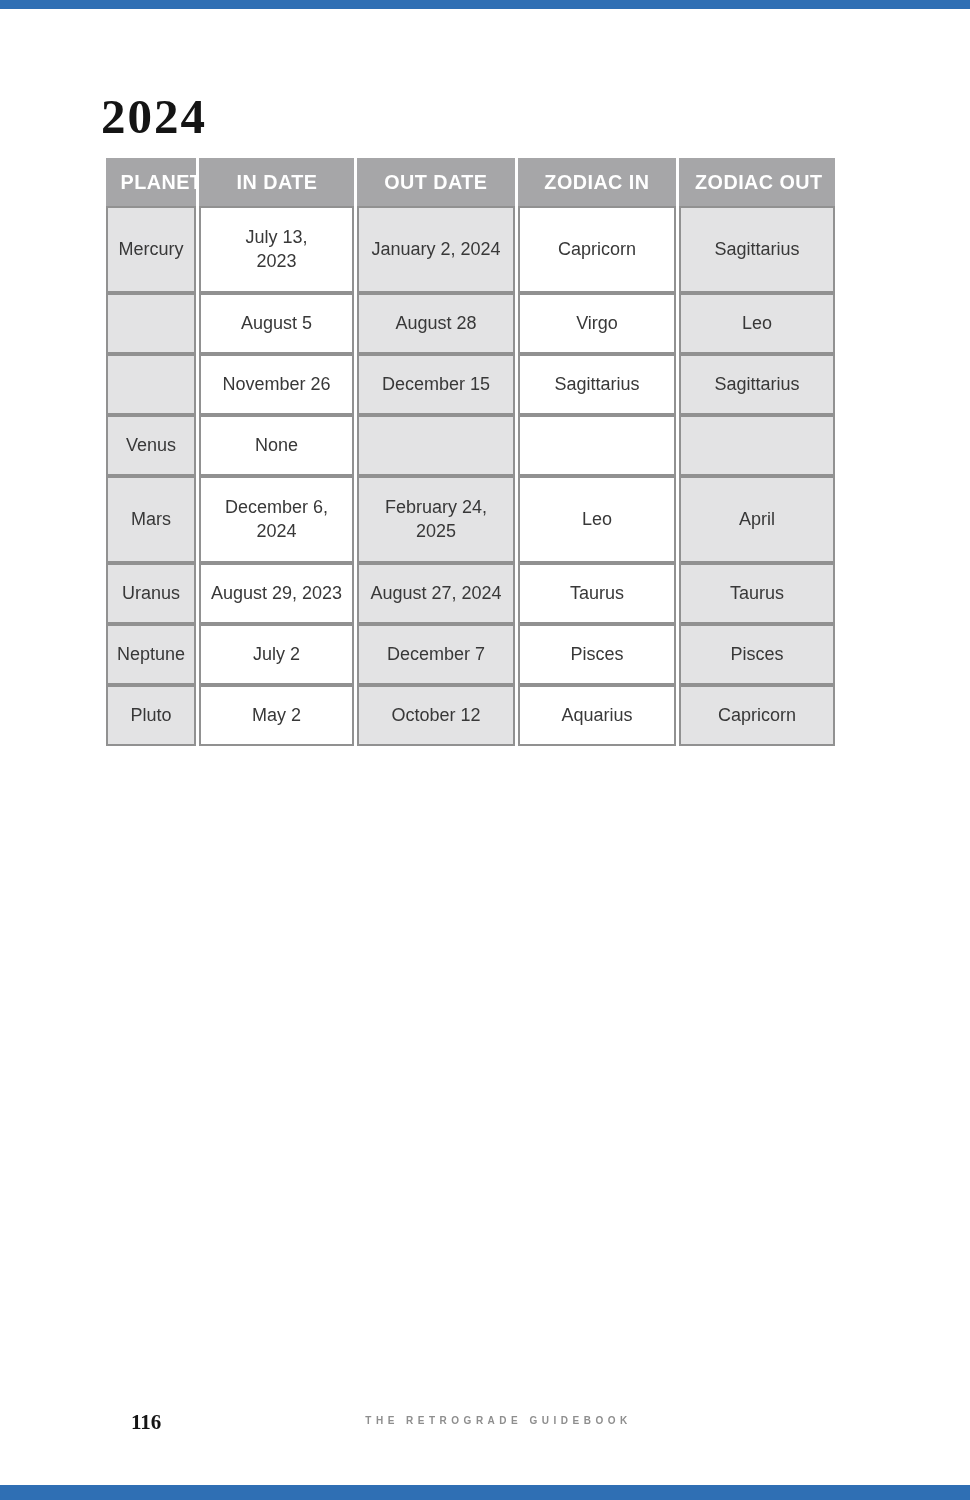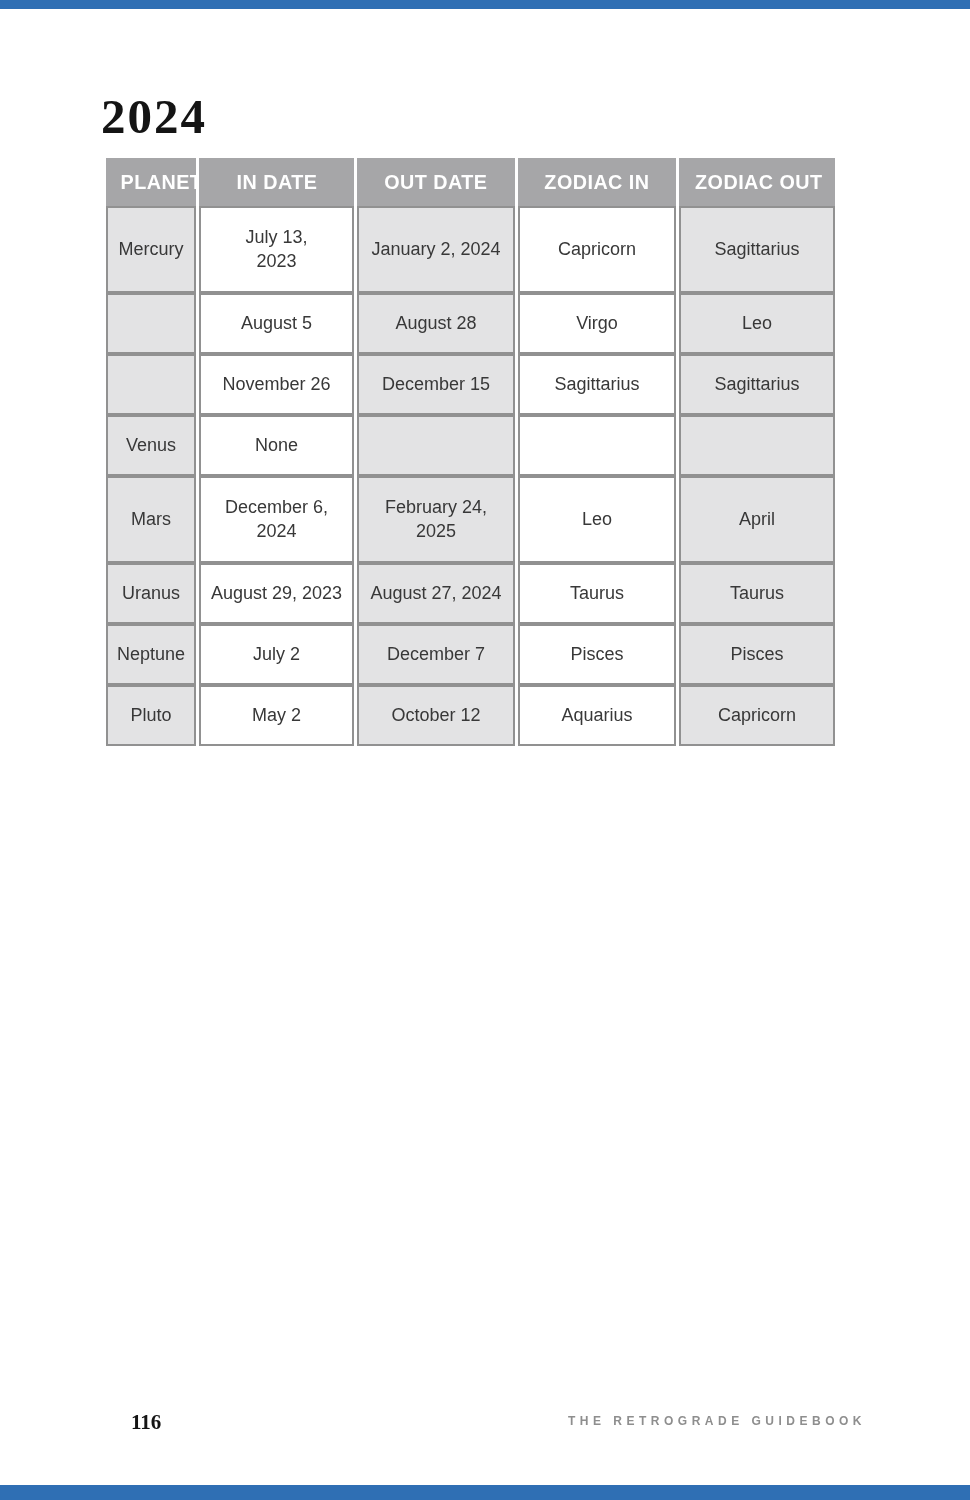--- a/index.html
+++ b/index.html
@@ -44,22 +44,22 @@
   }
   .retro-table td.shade-gray{background:var(--cell-gray);}
   .retro-table td.shade-white{background:var(--cell-white);}
   .footer{position:absolute; left:103px; top:1411px; width:735px; height:26px;margin-left:28px;}
   .page-number{
     position:absolute; left:0; top:0;
     font-family:"Liberation Serif","DejaVu Serif",serif;
     font-size:21px; font-weight:700; color:var(--title-black); line-height:1.1;
   }
   .book-title{
-    position:absolute; left:0; right:0; top:4px; text-align:right;
-    font-size:12px; font-weight:700; letter-spacing:4.5px;
+    position:absolute; left:0; right:0; top:4px; text-align:center;
+    font-size:10px; font-weight:700; letter-spacing:4.5px;
     color:var(--footer-gray); line-height:1.1; white-space:nowrap;
   }
 </style>
 </head>
 <body>
 
 <div class="page">
 
   <div class="edge-bar top"></div>
 

